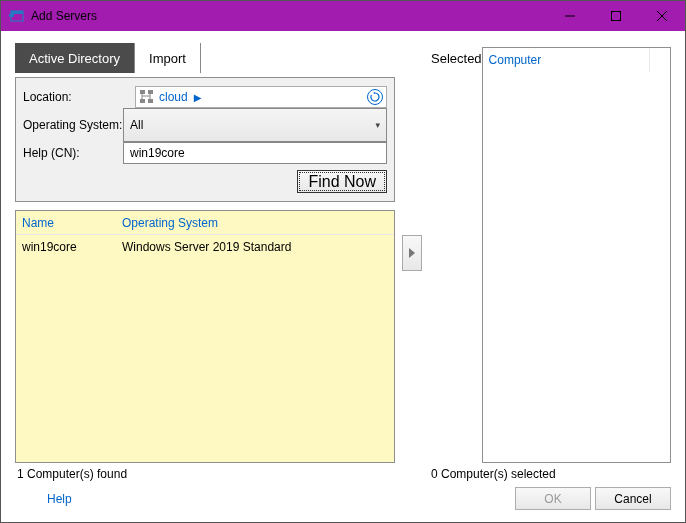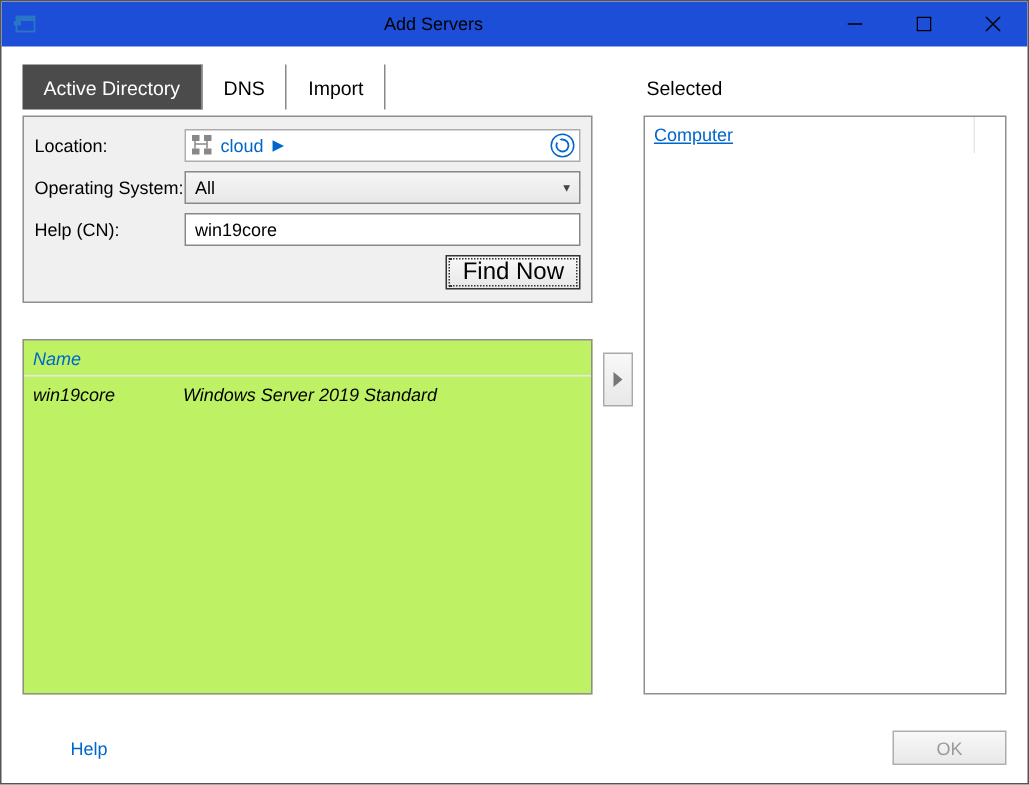--- a/index.html
+++ b/index.html
@@ -1,62 +1,62 @@
 <!DOCTYPE html>
 <html><head>
   <meta charset="utf-8">
   <style>
     * { box-sizing: border-box; margin: 0; padding: 0; font-family: "Segoe UI", Tahoma, sans-serif; font-size: 12px; }
     body { background: #fff; width: 686px; height: 523px; position: relative; border: 1px solid #555; }
     
-    .titlebar { height: 30px; display: flex; align-items: center; padding-left: 8px; background: #1d4ed8; text-align: center; }
+    .titlebar { height: 30px; display: flex; align-items: center; padding-left: 8px; background: #a21caf; }
     .titlebar-icon { width: 16px; height: 16px; margin-right: 6px; }
     .titlebar-text { flex: 1; font-size: 12px; }
     .titlebar-buttons { display: flex; height: 100%; }
     .tbtn { width: 46px; display: flex; align-items: center; justify-content: center; }
     
     .content { position: absolute; top: 30px; left: 0; right: 0; bottom: 0; padding: 12px 14px 0 14px; }
     
     .main-area { display: flex; height: 420px; }
     .left-panel { width: 380px; display: flex; flex-direction: column; }
     .mid { width: 34px; display: flex; align-items: center; justify-content: center; }
-    .right-panel { flex: 1; display: flex; flex-direction: column; }
+    .right-panel { flex: 1; display: flex; }
     
     .tabs { display: flex; height: 30px; }
     .tab { padding: 0 14px; display: flex; align-items: center; font-size: 13px; border-right: 1px solid #888; cursor: pointer; }
     .tab.active { background: #4b4b4b; color: #fff; }
     
     .filter-box { border: 1px solid #8f8f8f; background: #f0f0f0; padding: 8px 7px; margin-top: 4px; }
     .filter-row { display: flex; align-items: center; margin-bottom: 6px; height: 22px; }
     .filter-label { width: 100px; }
-    .location-field { flex: 1; height: 22px; border: 1px solid #adadad; background: #fff; display: flex; align-items: center; padding: 0 3px; position: relative; }
+    .location-field { flex: 1; height: 22px; border: 1px solid #adadad; background: #fff; display: flex; align-items: center; padding: 0 3px; position: relative; margin-left: 12px; }
     .loc-icon { width: 16px; height: 16px; margin-right: 4px; }
     .loc-text { color: #0066cc; }
     .loc-arrow { color: #0066cc; margin-left: 6px; font-size: 10px; }
     .loc-refresh { margin-left: auto; width: 16px; height: 16px; border: 1px solid #0066cc; border-radius: 50%; display: flex; align-items: center; justify-content: center; color: #0066cc; font-size: 10px; }
-    .select-field { flex: 1; height: 22px; border: 1px solid #888; background: linear-gradient(#f5f5f5,#e8e8e8); padding: 0 6px; display: flex; align-items: center; position: relative; }
+    .select-field { flex: 1; height: 34px; border: 1px solid #888; background: linear-gradient(#f5f5f5,#e8e8e8); padding: 0 6px; display: flex; align-items: center; position: relative; }
     .select-arrow { position: absolute; right: 6px; font-size: 9px; color: #444; }
     .text-field { flex: 1; height: 22px; border: 1px solid #888; background: #fff; padding: 0 6px; outline: none; font-size: 12px; }
     .button-row { display: flex; justify-content: flex-end; margin-top: 4px; }
     .btn { height: 23px; padding: 0 10px; background: linear-gradient(#f8f8f8,#e8e8e8); border: 1px solid #888; cursor: pointer; font-size: 16px; }
     .btn.focused { outline: 1px dotted #333; outline-offset: -3px; border: 1px solid #333; }
     
-    .results-box { flex: 1; border: 1px solid #8f8f8f; background: #bef264; margin-top: 24px; overflow: hidden; font-style: italic; }
+    .results-box { flex: 1; border: 1px solid #8f8f8f; background: #fef9c3; margin-top: 8px; overflow: hidden; }
     .results-header { display: flex; height: 24px; align-items: center; border-bottom: 1px solid #e8e8e8; }
     .rh-col { color: #0066cc; padding-left: 6px; font-size: 12px; }
     .rh-name { width: 100px; }
     .rh-os { flex: 1; }
     .result-row { display: flex; height: 24px; align-items: center; }
     .rc-name { width: 100px; padding-left: 6px; }
     .rc-os { flex: 1; padding-left: 6px; }
     
     .selected-label { height: 30px; display: flex; align-items: center; font-size: 13px; padding-left: 2px; }
     .selected-box { flex: 1; border: 1px solid #8f8f8f; background: #fff; margin-top: 4px; }
     .selected-header { height: 24px; display: flex; align-items: center; }
-    .sh-col { color: #0066cc; padding-left: 6px; flex: 1; border-right: 1px solid #e8e8e8; height: 100%; display: flex; align-items: center; text-decoration: underline; }
+    .sh-col { color: #0066cc; padding-left: 6px; flex: 1; border-right: 1px solid #e8e8e8; height: 100%; display: flex; align-items: center; }
     
     .move-btn { width: 20px; height: 36px; border: 1px solid #aaa; background: linear-gradient(#f8f8f8,#e8e8e8); display: flex; align-items: center; justify-content: center; color: #666; }
     
     .status-row { display: flex; margin-top: 4px; }
     .status-left { width: 380px; padding-left: 2px; }
     .status-gap { width: 34px; }
     .status-right { flex: 1; padding-left: 2px; }
     
     .footer { position: absolute; bottom: 12px; left: 14px; right: 14px; display: flex; align-items: center; }
     .help-link { color: #0066cc; cursor: pointer; margin-left: 32px; }
@@ -94,21 +94,20 @@
         </svg>
       </div>
   </div>
 </div>
 
 <div class="content">
   <div class="main-area">
     <div class="left-panel">
       <div class="tabs">
         <div class="tab active">Active Directory</div>
-        <div class="tab">DNS</div>
         <div class="tab">Import</div>
       </div>
 
       <div class="filter-box">
         <div class="filter-row">
           <span class="filter-label">Location:</span>
           <div class="location-field">
             <span class="loc-icon">
               <svg viewBox="0 0 16 16">
                   <rect x="1" y="1" width="5" height="4" fill="#888"></rect>
@@ -142,20 +141,21 @@
           <input class="text-field" value="win19core" style="">
         </div>
         <div class="button-row">
           <button class="btn focused">Find Now</button>
         </div>
       </div>
 
       <div class="results-box">
         <div class="results-header">
           <div class="rh-col rh-name">Name</div>
+          <div class="rh-col rh-os">Operating System</div>
         </div>
         <div class="result-row">
           <div class="rc-name">win19core</div>
           <div class="rc-os">Windows Server 2019 Standard</div>
         </div>
       </div>
     </div>
 
     <div class="mid">
       <div class="move-btn">
@@ -169,20 +169,26 @@
       <div class="selected-label">Selected</div>
       <div class="selected-box">
         <div class="selected-header">
           <div class="sh-col">Computer</div>
           <div style="width:20px"></div>
         </div>
       </div>
     </div>
   </div>
 
+  <div class="status-row">
+    <div class="status-left">1 Computer(s) found</div>
+    <div class="status-gap"></div>
+    <div class="status-right">0 Computer(s) selected</div>
+  </div>
 
   <div class="footer">
     <span class="help-link">Help</span>
     <div class="footer-buttons">
       <button class="fbtn disabled">OK</button>
+      <button class="fbtn">Cancel</button>
     </div>
   </div>
 </div>
 
 </body></html>

